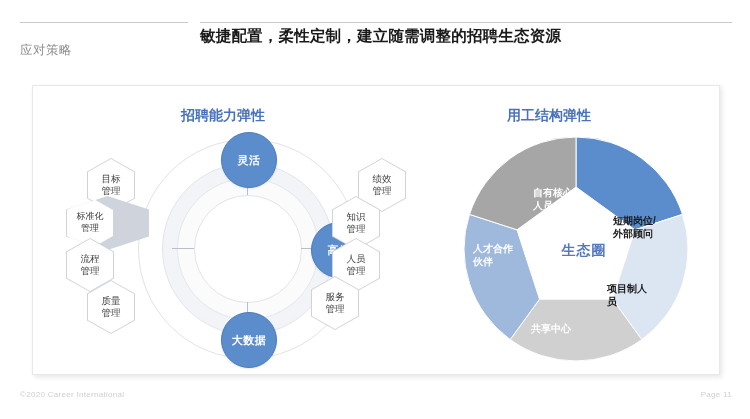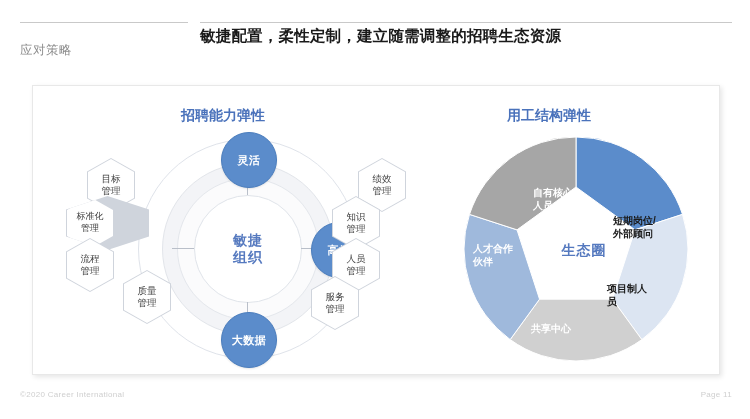--- a/index.html
+++ b/index.html
@@ -224,41 +224,39 @@
     <div class="ring ring-outer"></div>
     <div class="ring ring-band"></div>
     <div class="ring ring-band2"></div>
     <div class="ring ring-core"></div>
 
     <div class="spoke v s-top"></div>
     <div class="spoke v s-bottom"></div>
     <div class="spoke h s-left"></div>
     <div class="spoke h s-right"></div>
 
-    <div class="ring-core-label" style="white-space:pre-line">敏捷
-组织</div>
 
     <div class="node n-top">灵活</div>
     <div class="node n-right">高效</div>
     <div class="node n-bottom small-txt">大数据</div>
   </div>
 
   <div class="hex-shell" style="left:54px; top:72px;">
     <div class="hex-inner" style="white-space:pre-line">目标
 管理</div>
   </div>
   <div class="hex-shell" style="left:33px; top:110px;padding-left:35px;">
     <div class="hex-inner" style="white-space:pre-line; font-size:9px;">标准化
 管理</div>
   </div>
   <div class="hex-shell" style="left:33px; top:152px;">
     <div class="hex-inner" style="white-space:pre-line">流程
 管理</div>
   </div>
-  <div class="hex-shell" style="left:54px; top:184px;margin-left:36px;">
+  <div class="hex-shell" style="left:54px; top:194px;">
     <div class="hex-inner" style="white-space:pre-line">质量
 管理</div>
   </div>
 
   <div class="hex-shell" style="left:278px; top:72px;margin-left:47px;">
     <div class="hex-inner" style="white-space:pre-line">绩效
 管理</div>
   </div>
   <div class="hex-shell" style="left:299px; top:110px;">
     <div class="hex-inner" style="white-space:pre-line">知识

